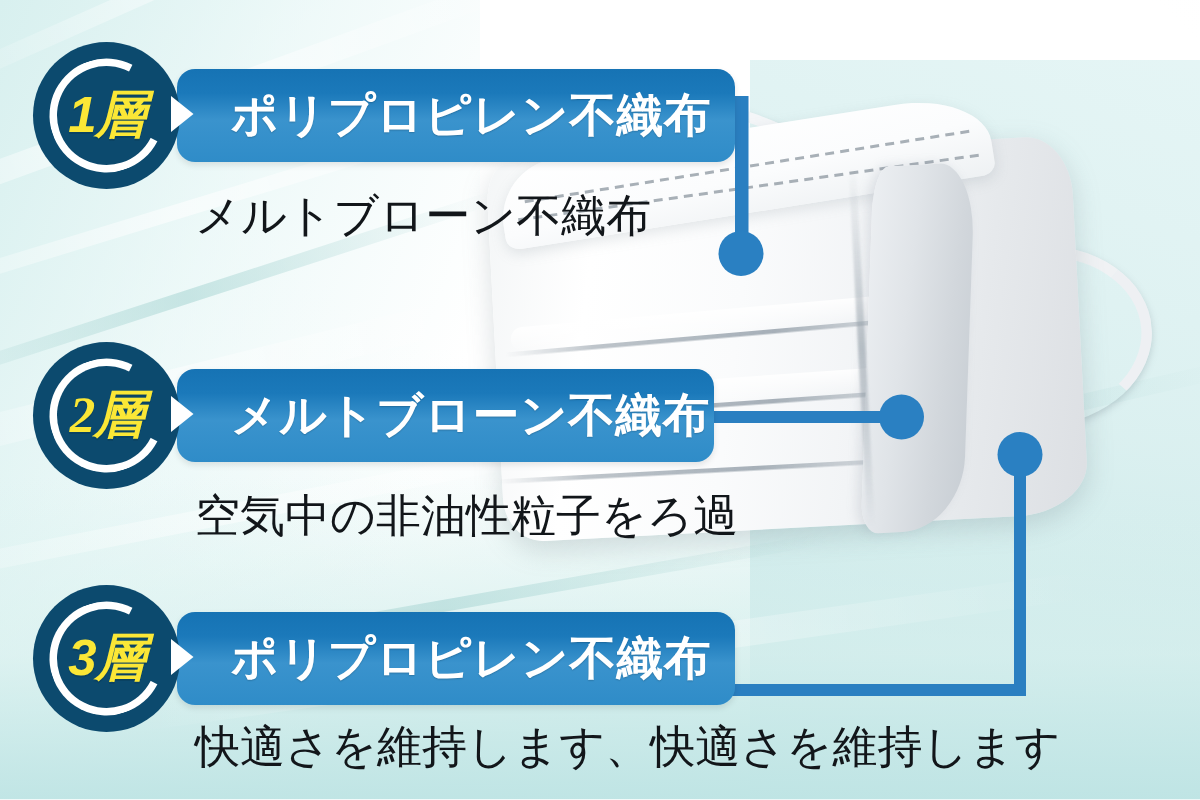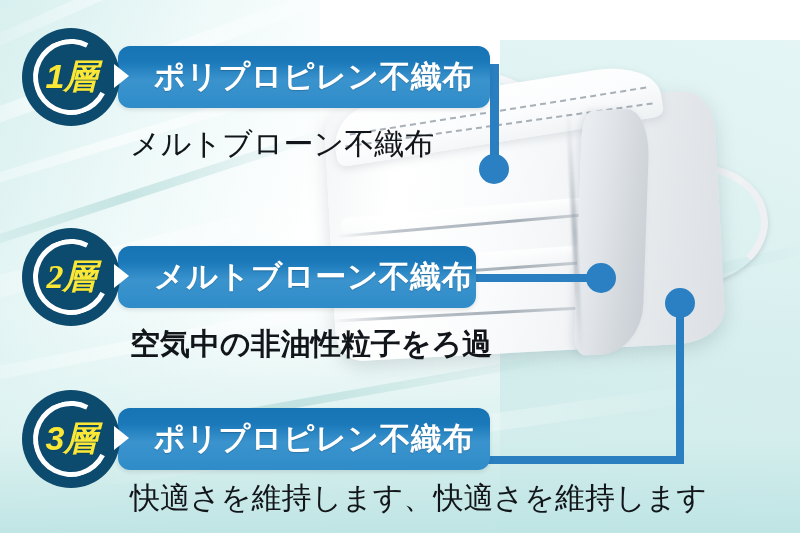--- a/index.html
+++ b/index.html
@@ -279,21 +279,21 @@
 
   <div class="layer-row" style="top:0;">
     <div class="circle-badge" style="top:228px;font-family:Liberation Serif, serif;">
       <div class="ring"></div>
       <div class="num">2層</div>
       <div class="arrow"></div>
     </div>
     <div class="banner" style="top:246px; width:358px;">
       <span class="btxt">メルトブローン不織布</span>
     </div>
-    <div class="desc" style="left:130px; top:324px;font-weight:bold;">空気中の非油性粒子をろ過</div>
+    <div class="desc" style="left:130px; top:324px;">空気中の非油性粒子をろ過</div>
   </div>
 
   <div class="layer-row" style="top:0;">
     <div class="circle-badge" style="top:390px;">
       <div class="ring"></div>
       <div class="num">3層</div>
       <div class="arrow"></div>
     </div>
     <div class="banner" style="top:408px; width:372px;">
       <span class="btxt">ポリプロピレン不織布</span>

